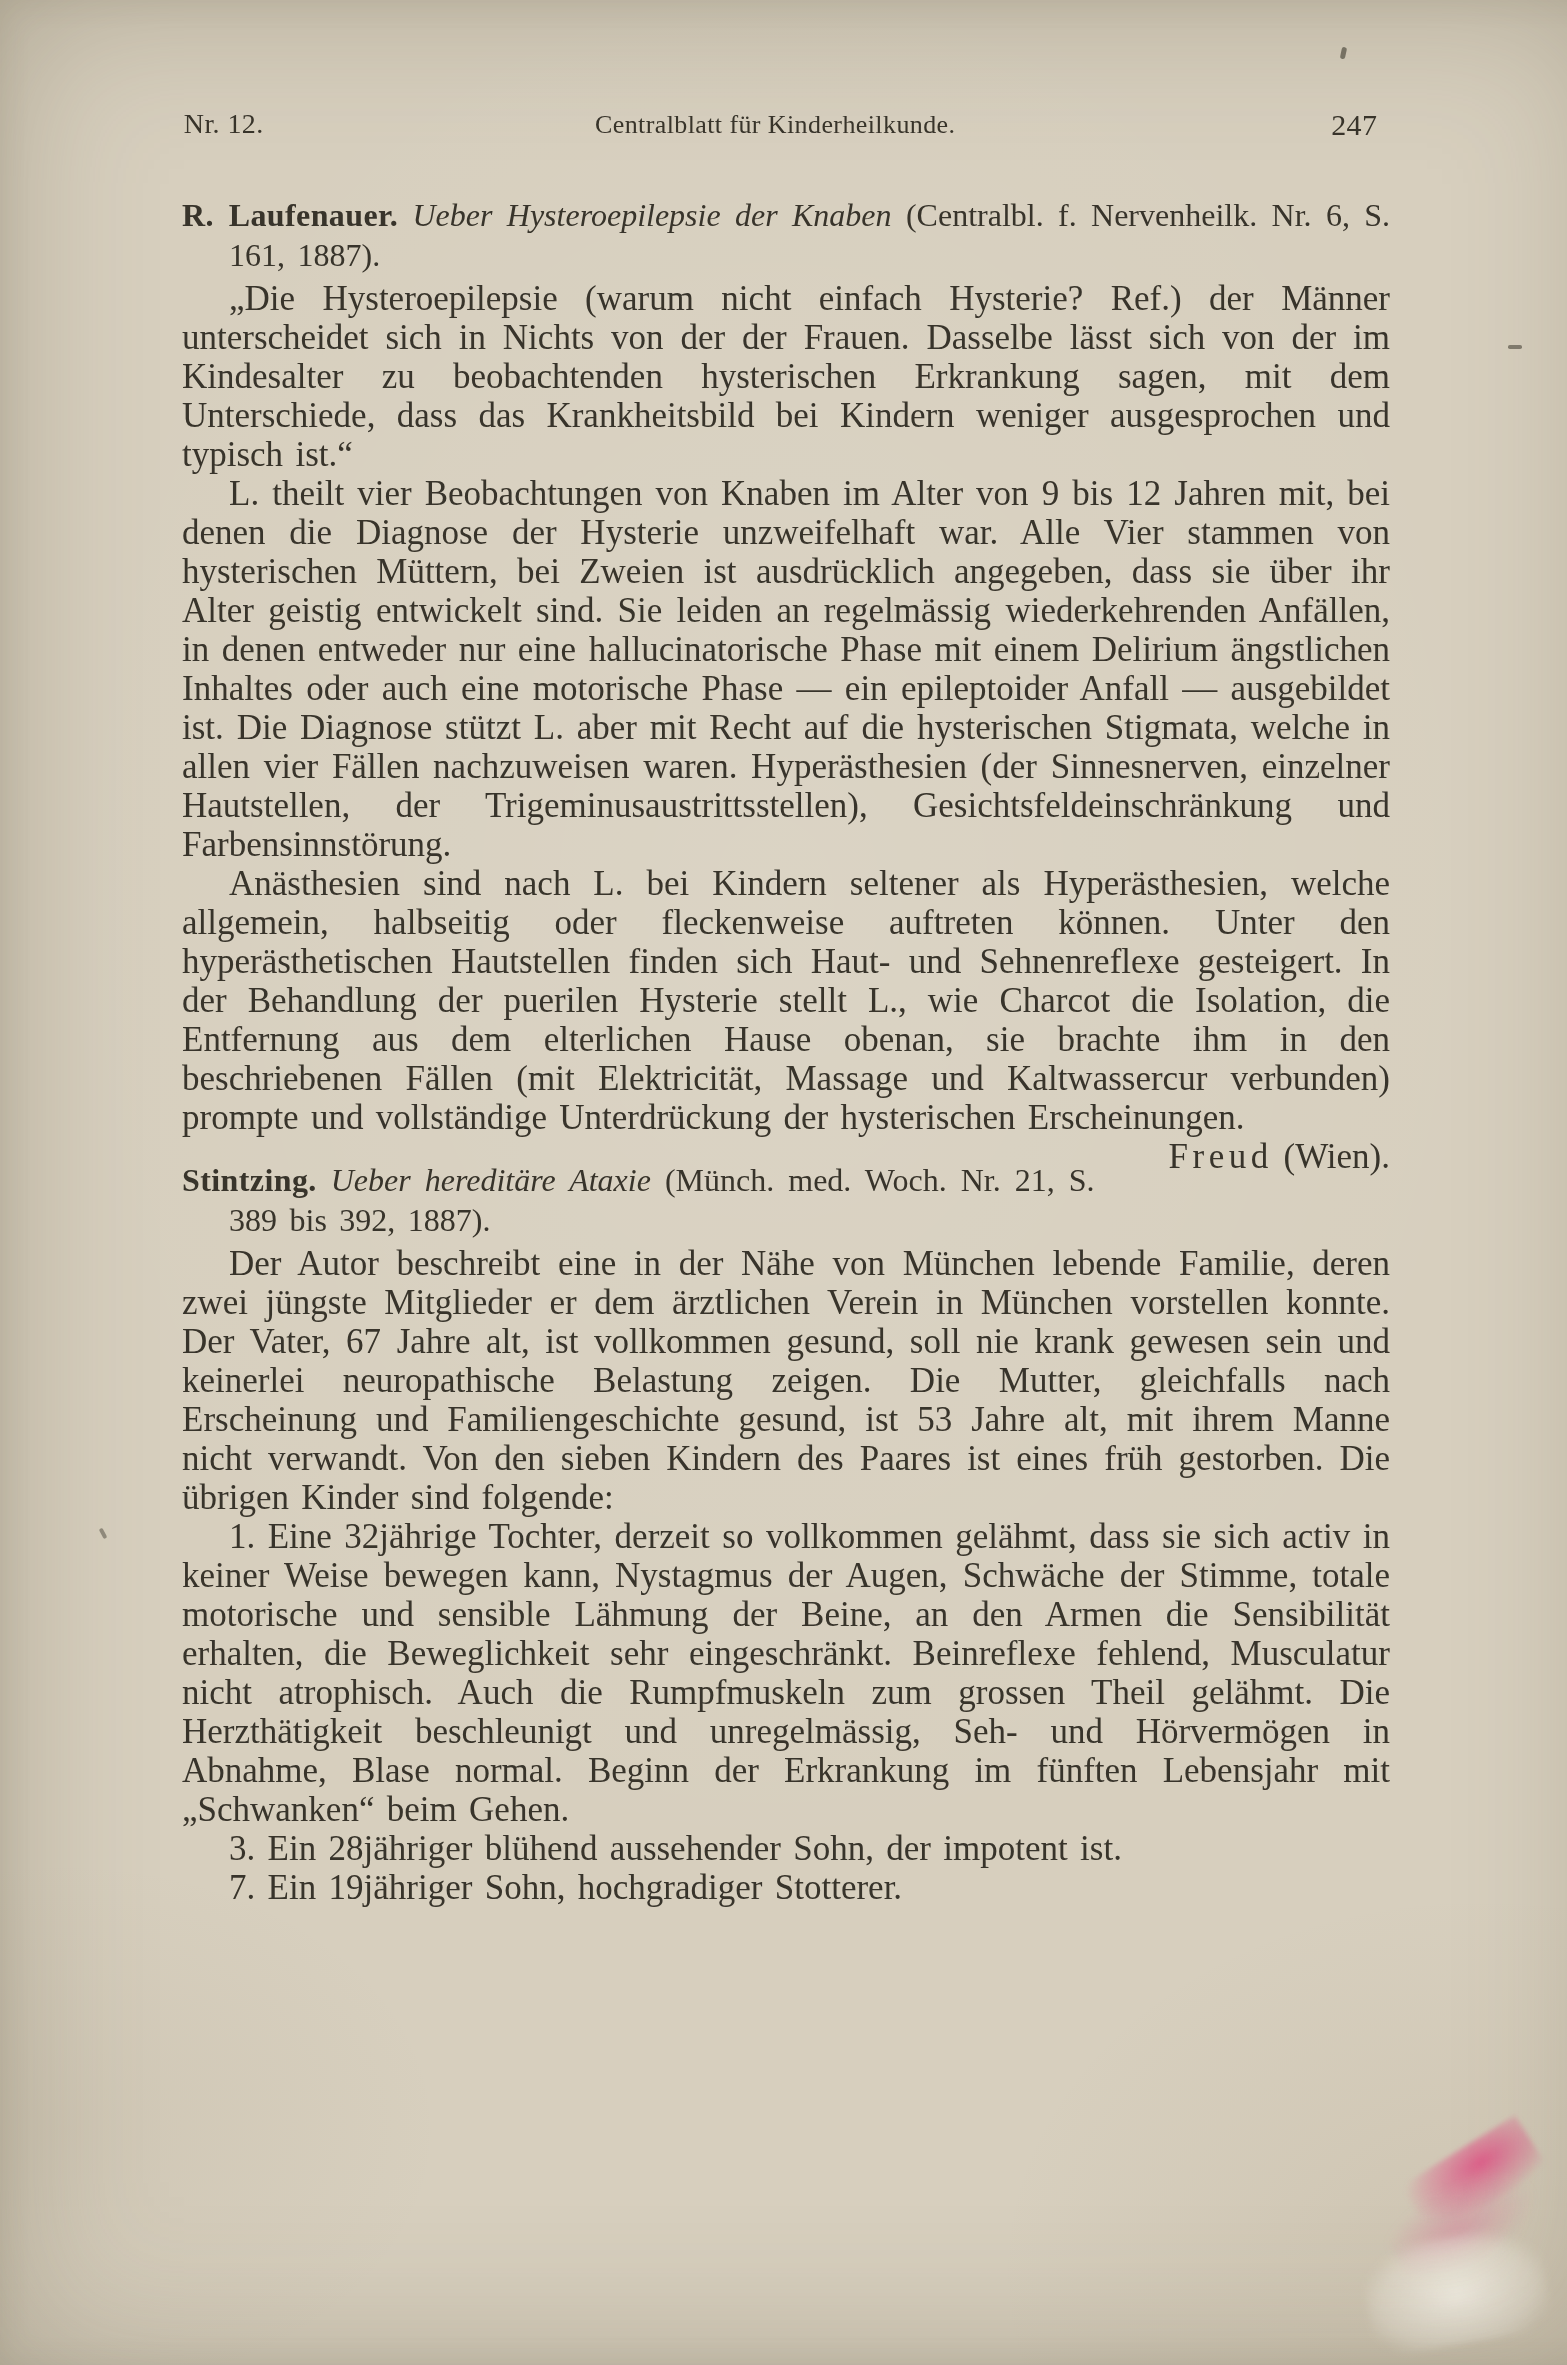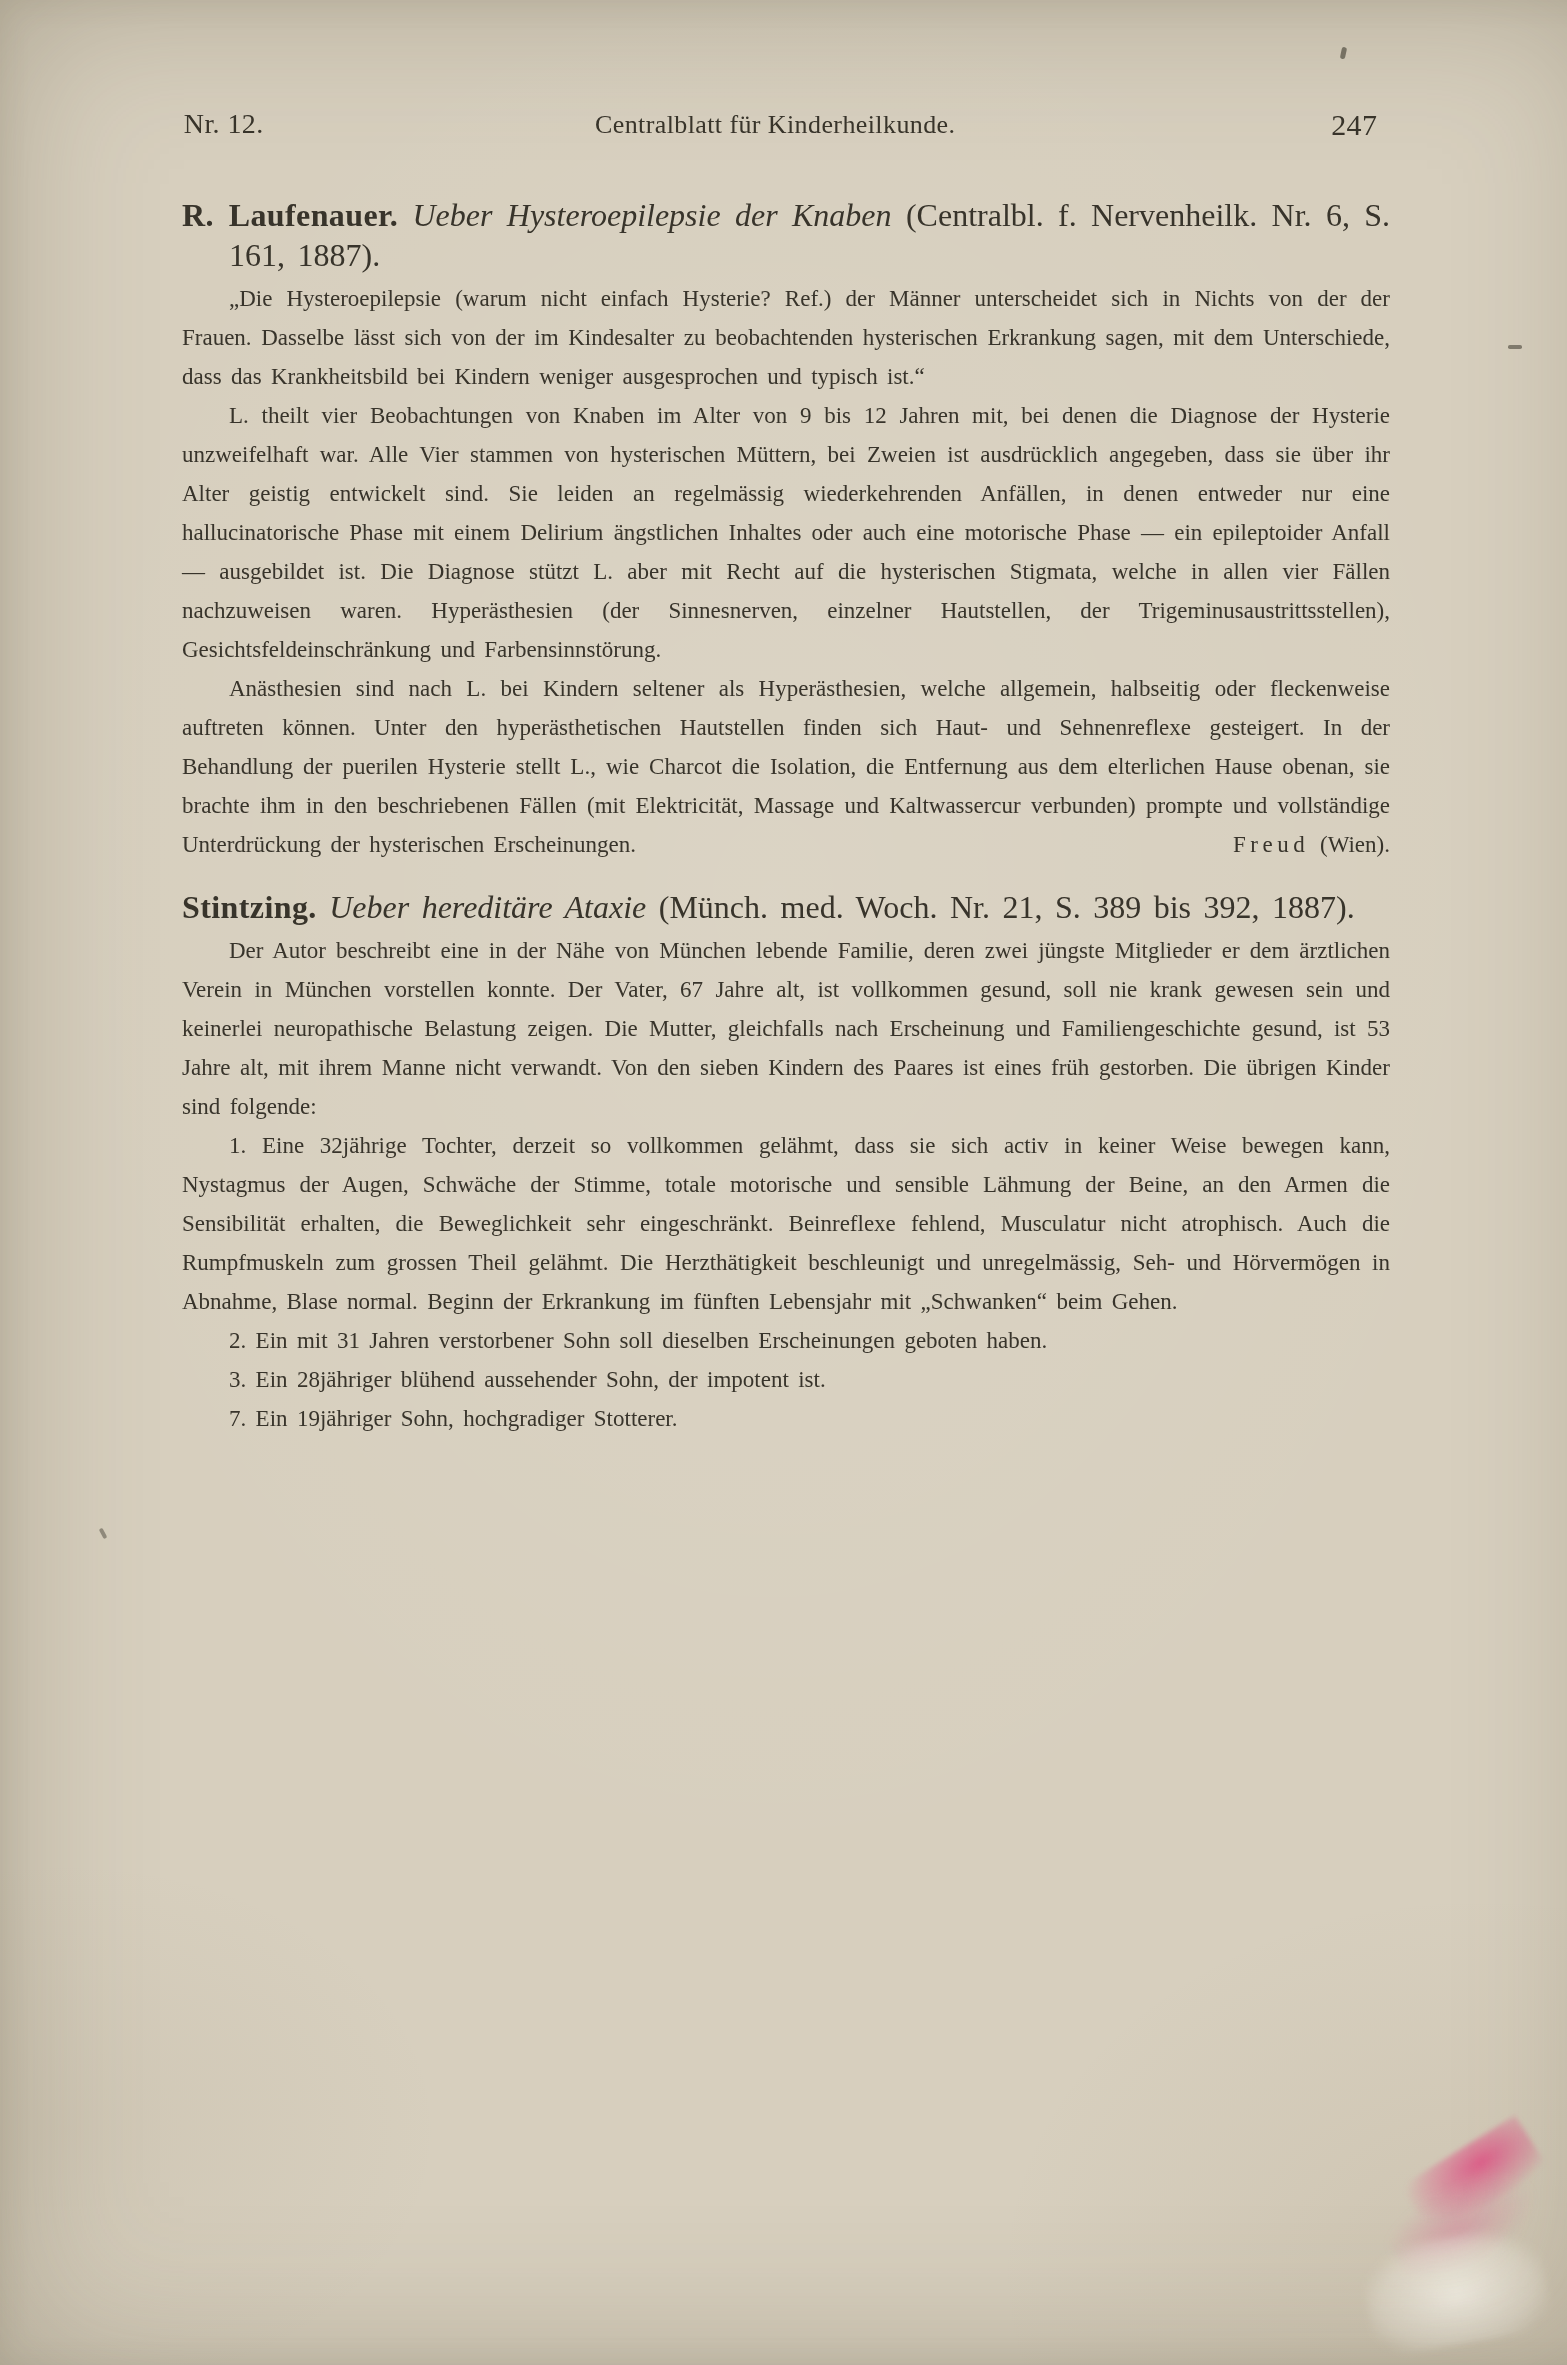--- a/index.html
+++ b/index.html
@@ -52,21 +52,21 @@
     font-size: 32px;
     line-height: 40px;
     text-align: justify;
     word-spacing: 4.5px;
   }
   .author { font-weight: bold; letter-spacing: 0.4px; }
   .title  { font-style: italic; font-family: Liberation Serif, serif; }
 
   .para {
     margin: 0;
-    font-size: 23px;
+    font-size: 35px;
     line-height: 39px;
     text-align: justify;
     text-indent: 47px;
     word-spacing: 3.6px;
   }
   .signature { float: right; padding-left: 27px; }
   .sig-name { letter-spacing: 4.5px; margin-right: 10.8px; }
 
   
   .stamp, .smudge, .speck { position: absolute; pointer-events: none; }
@@ -122,21 +122,20 @@
     </article>
 
     <article class="article article-gap">
       <p class="heading">
         <span class="author">Stintzing.</span>
         <span class="title">Ueber hereditäre Ataxie</span>
         <span class="citation">(Münch. med. Woch. Nr. 21, S. 389 bis 392, 1887).</span>
       </p>
       <p class="para">Der Autor beschreibt eine in der Nähe von München lebende Familie, deren zwei jüngste Mitglieder er dem ärztlichen Verein in München vorstellen konnte. Der Vater, 67 Jahre alt, ist vollkommen gesund, soll nie krank gewesen sein und keinerlei neuropathische Belastung zeigen. Die Mutter, gleichfalls nach Erscheinung und Familiengeschichte gesund, ist 53 Jahre alt, mit ihrem Manne nicht verwandt. Von den sieben Kindern des Paares ist eines früh gestorben. Die übrigen Kinder sind folgende:</p>
       <p class="para">1. Eine 32jährige Tochter, derzeit so vollkommen gelähmt, dass sie sich activ in keiner Weise bewegen kann, Nystagmus der Augen, Schwäche der Stimme, totale motorische und sensible Lähmung der Beine, an den Armen die Sensibilität erhalten, die Beweglichkeit sehr eingeschränkt. Beinreflexe fehlend, Musculatur nicht atrophisch. Auch die Rumpfmuskeln zum grossen Theil gelähmt. Die Herzthätigkeit beschleunigt und unregelmässig, Seh- und Hörvermögen in Abnahme, Blase normal. Beginn der Erkrankung im fünften Lebensjahr mit „Schwanken“ beim Gehen.</p>
-      <p class="para">2. Ein mit 31 Jahren verstorbener Sohn soll dieselben Erscheinungen geboten haben.</p>
       <p class="para">3. Ein 28jähriger blühend aussehender Sohn, der impotent ist.</p>
       <p class="para">7. Ein 19jähriger Sohn, hochgradiger Stotterer.</p>
     </article>
 
   </div>
 
   <div class="stamp stamp-a"></div>
   <div class="stamp stamp-b"></div>
   <div class="smudge"></div>
   <div class="speck speck-1"></div>

